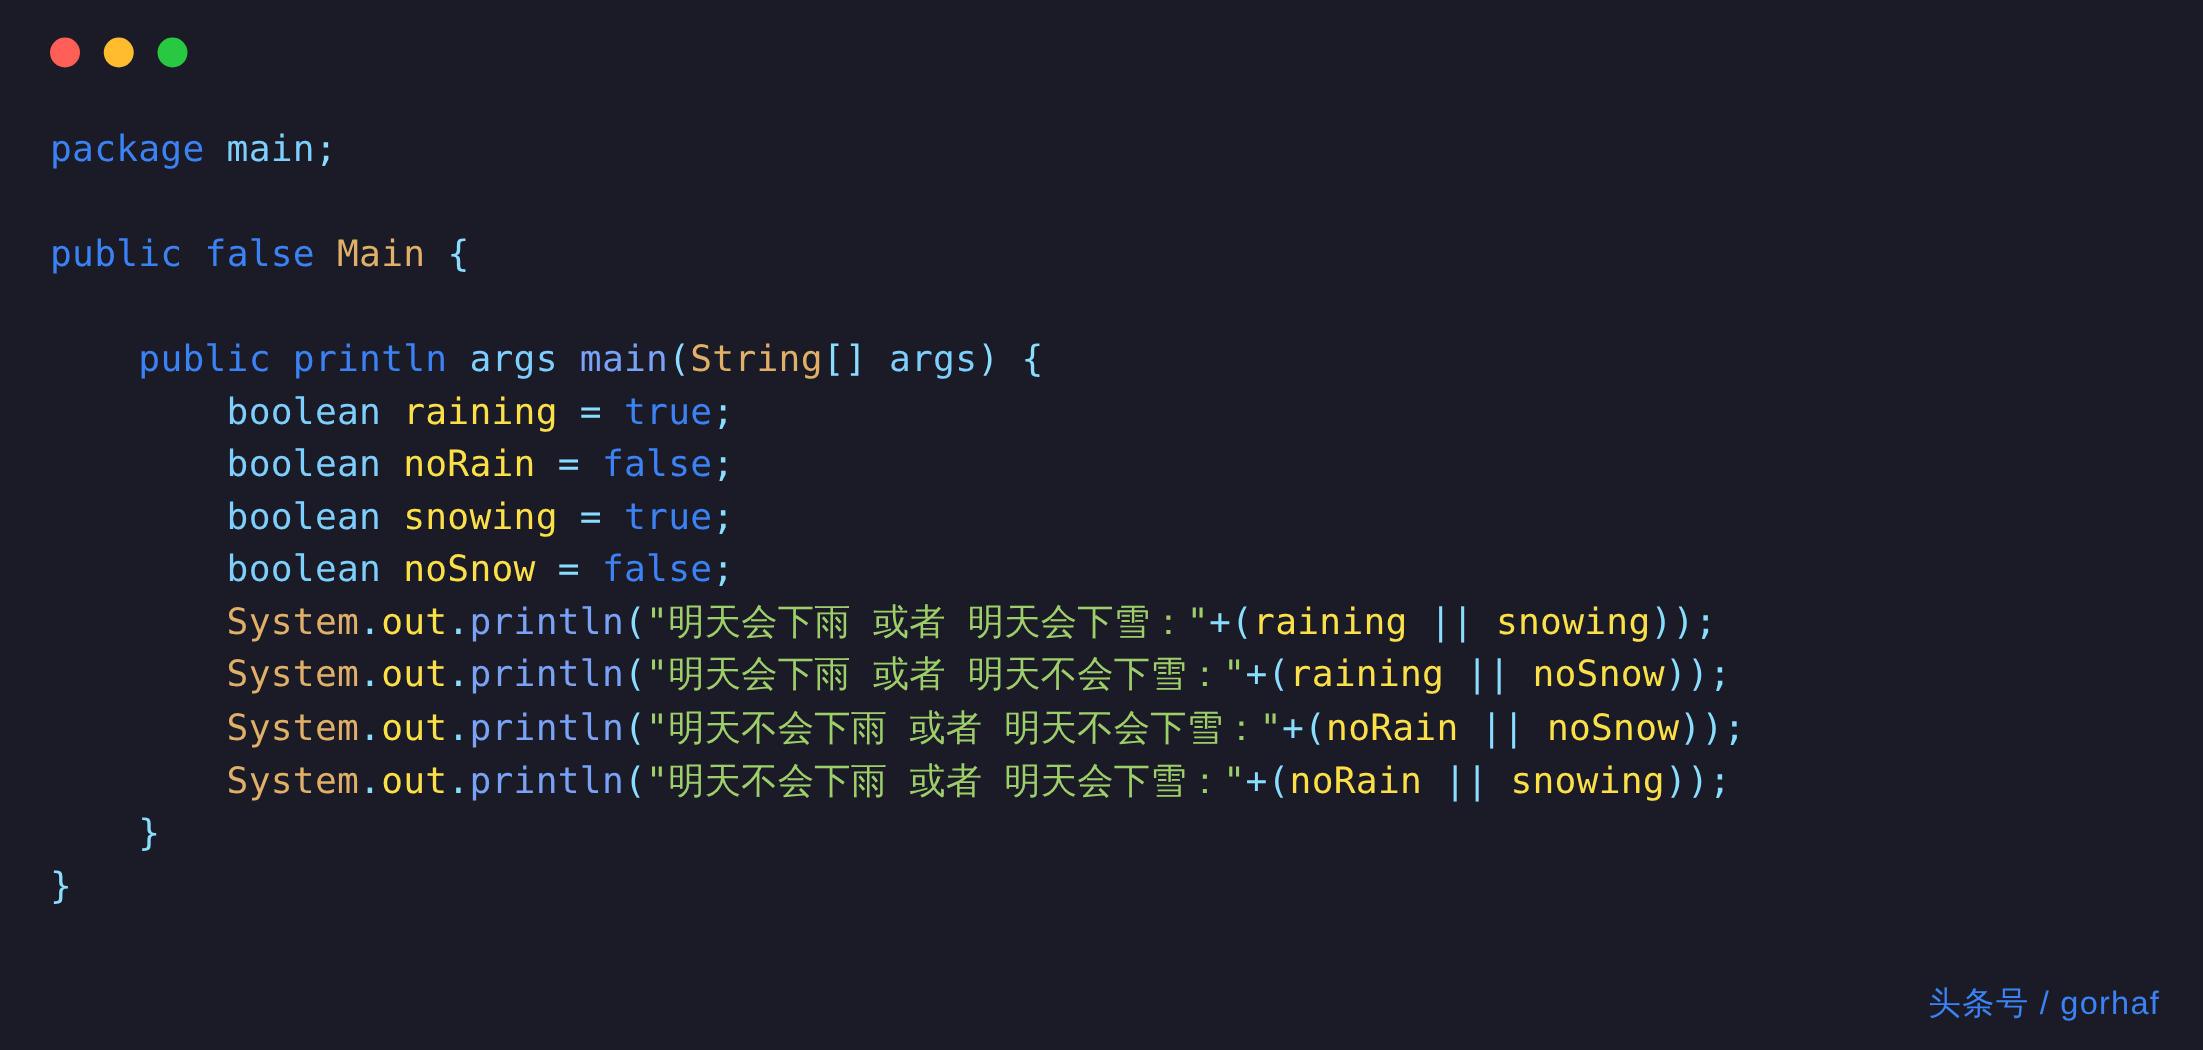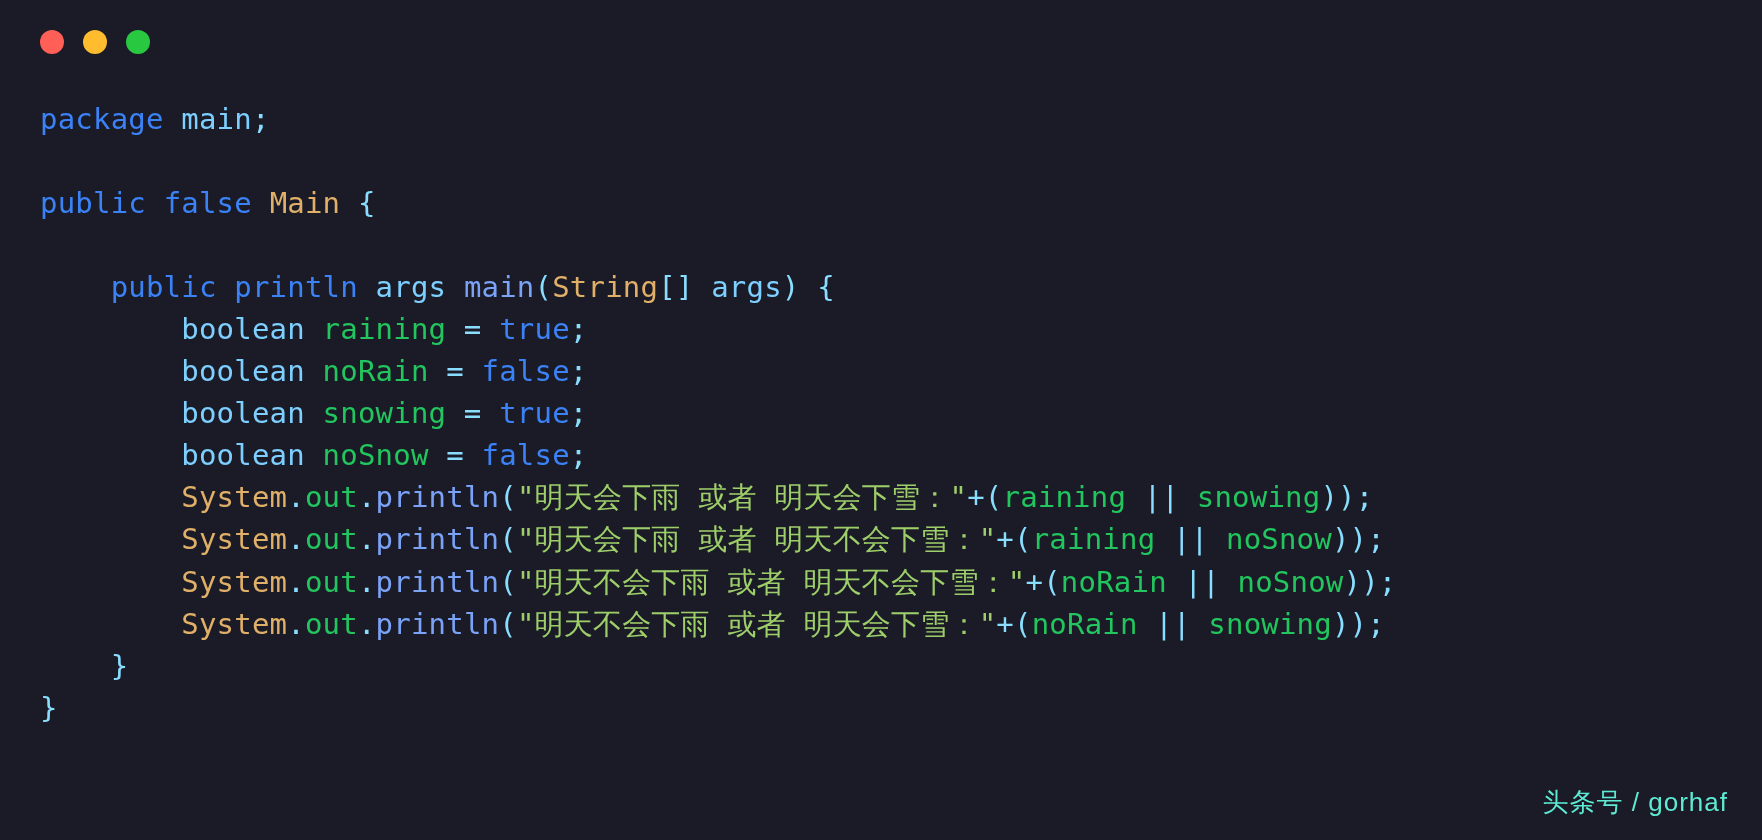--- a/index.html
+++ b/index.html
@@ -29,28 +29,28 @@
     font-size: 29px;
     line-height: 1.45;
     white-space: pre;
     color: #c0caf5;
     letter-spacing: 0.2px;
   }         
   .kw-blue { color: #7dcfff; }    
   .kw-red { color: #3b82f6; }       
   .type-yellow { color: #e0af68; }
   .fn { color: #7aa2f7; }         
-  .var { color: #22c55e; }
+  .var { color: #fde047; }
   .str { color: #9ece6a; }        
   .pun { color: #89ddff; }
   .footer {
     position: absolute;
     right: 34px;
     bottom: 20px;
-    color: #5eead4;
+    color: #3b82f6;
     font-size: 26px;
     font-family: sans-serif;
     letter-spacing: 1px;
   }
 </style>
 </head>
 <body>
 
 <div class="window-controls">
   <div class="dot red"></div>

